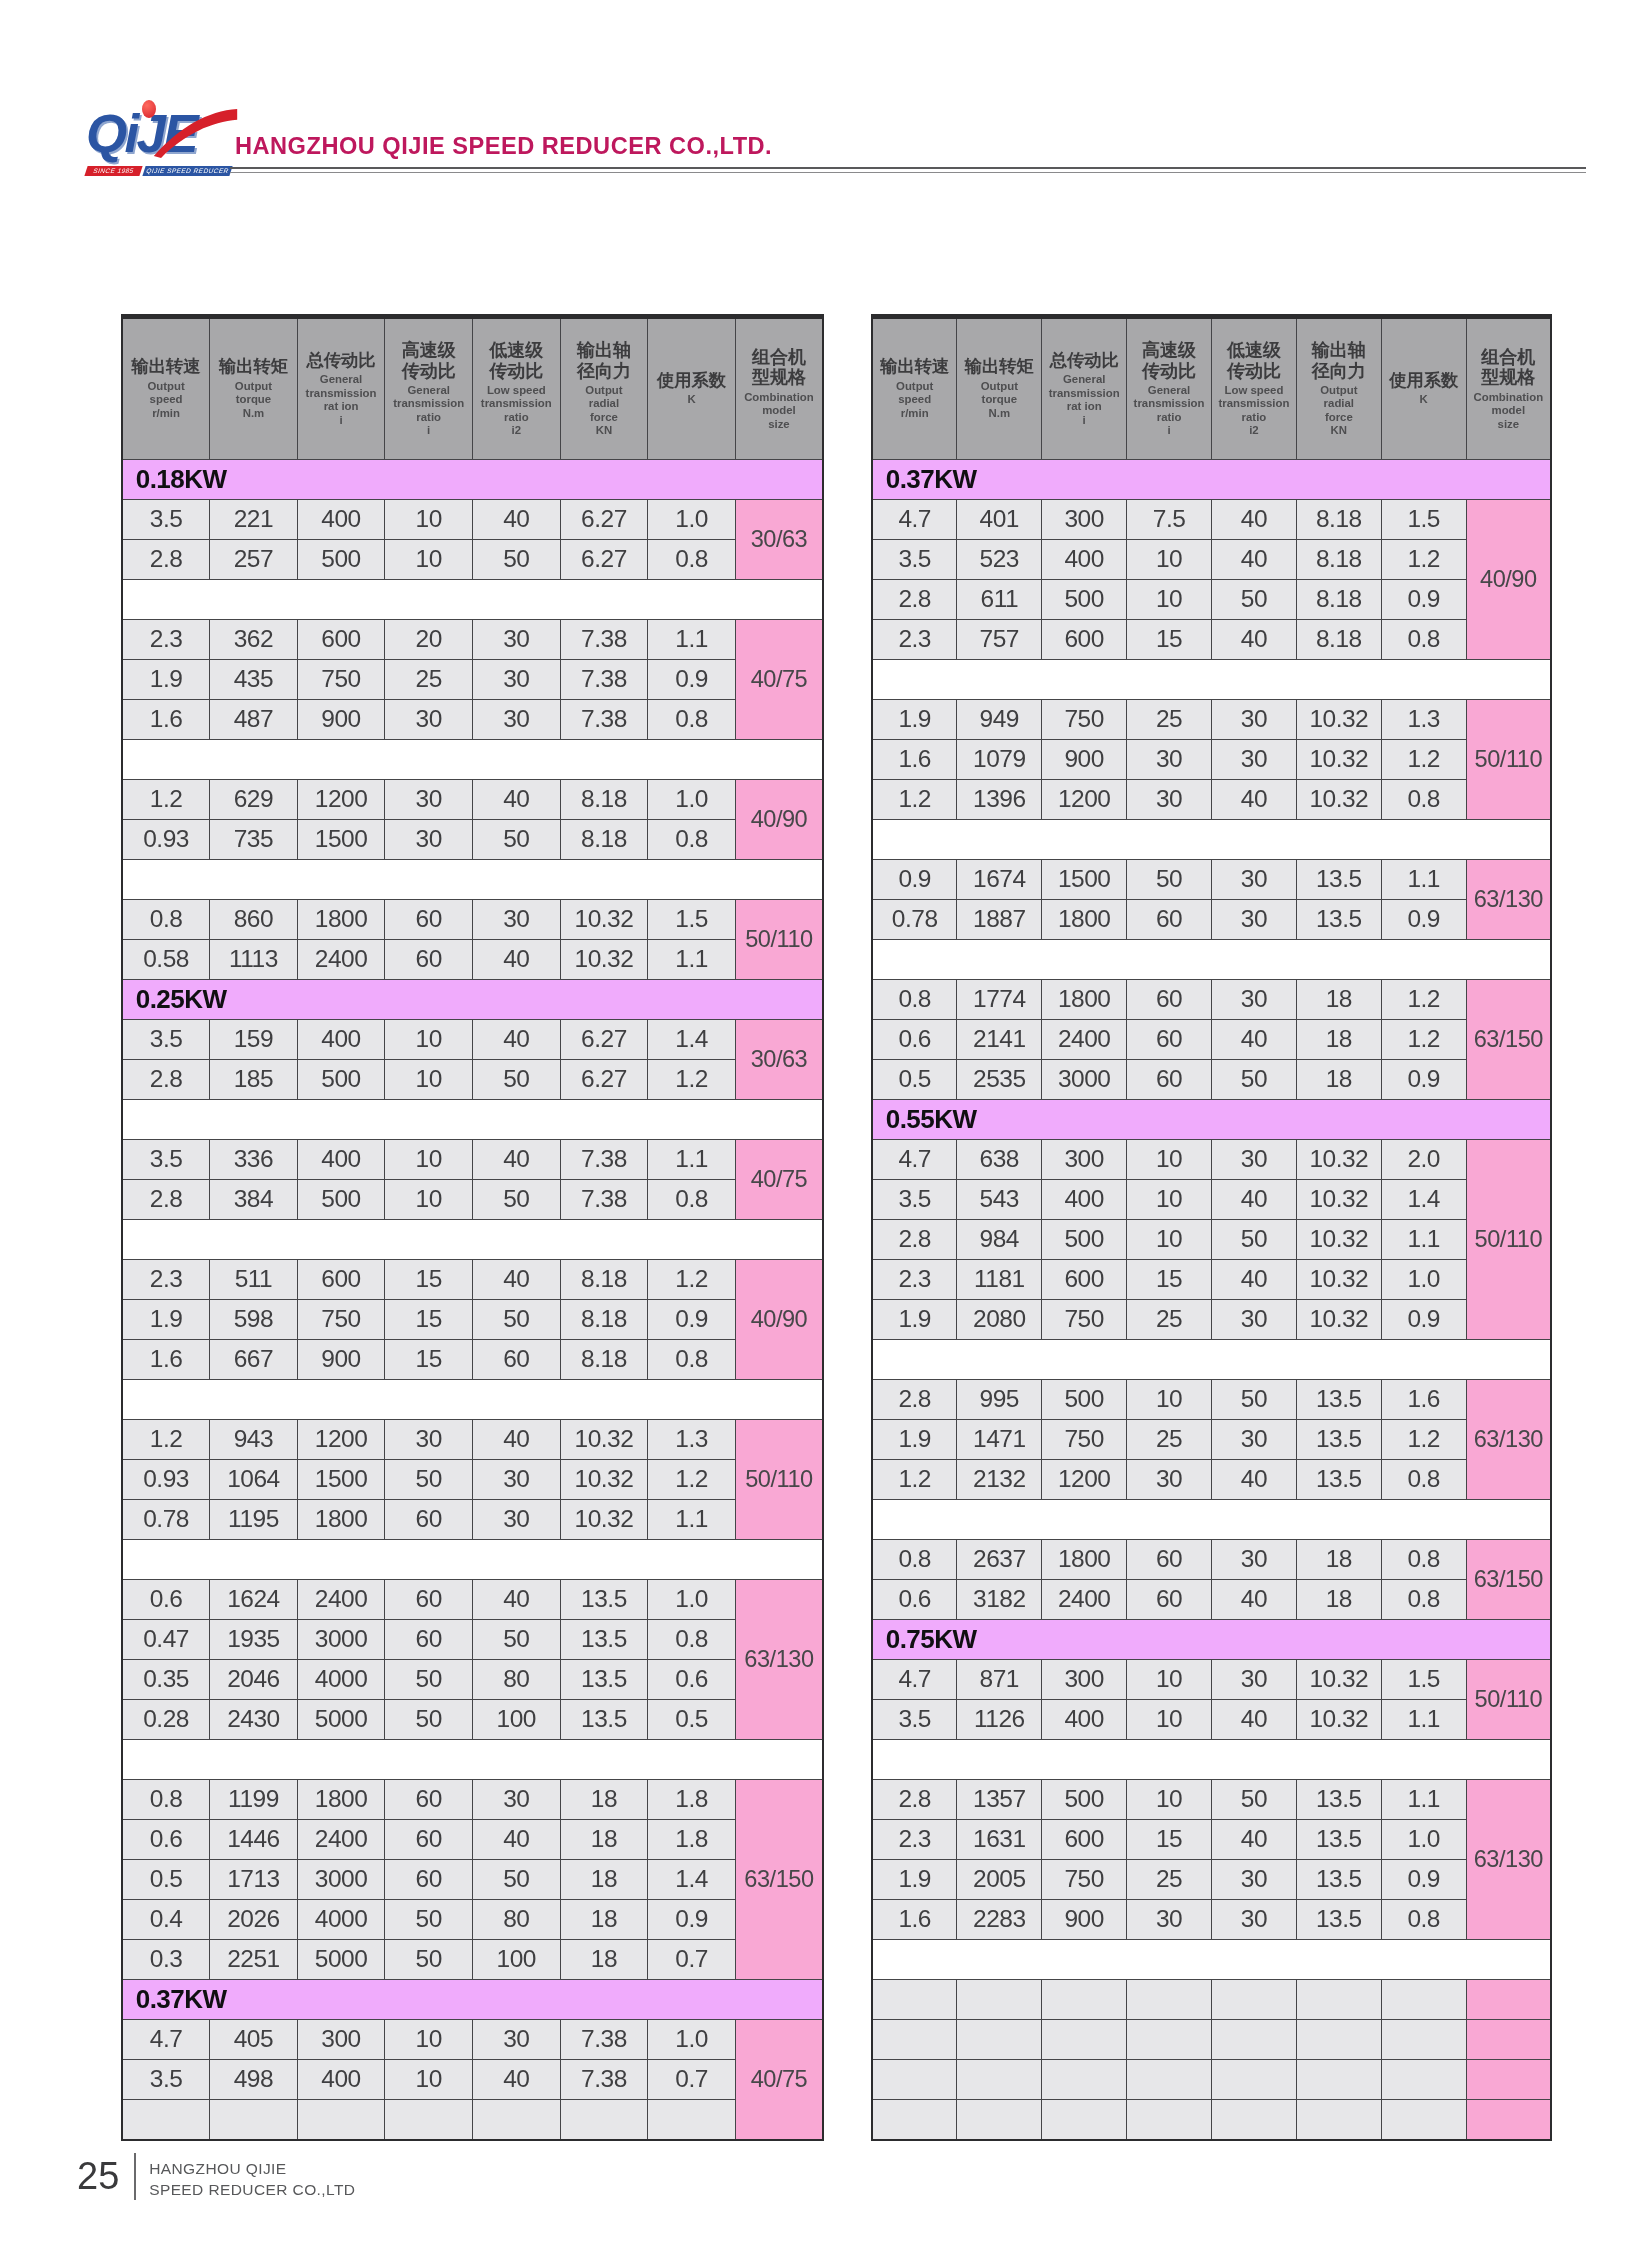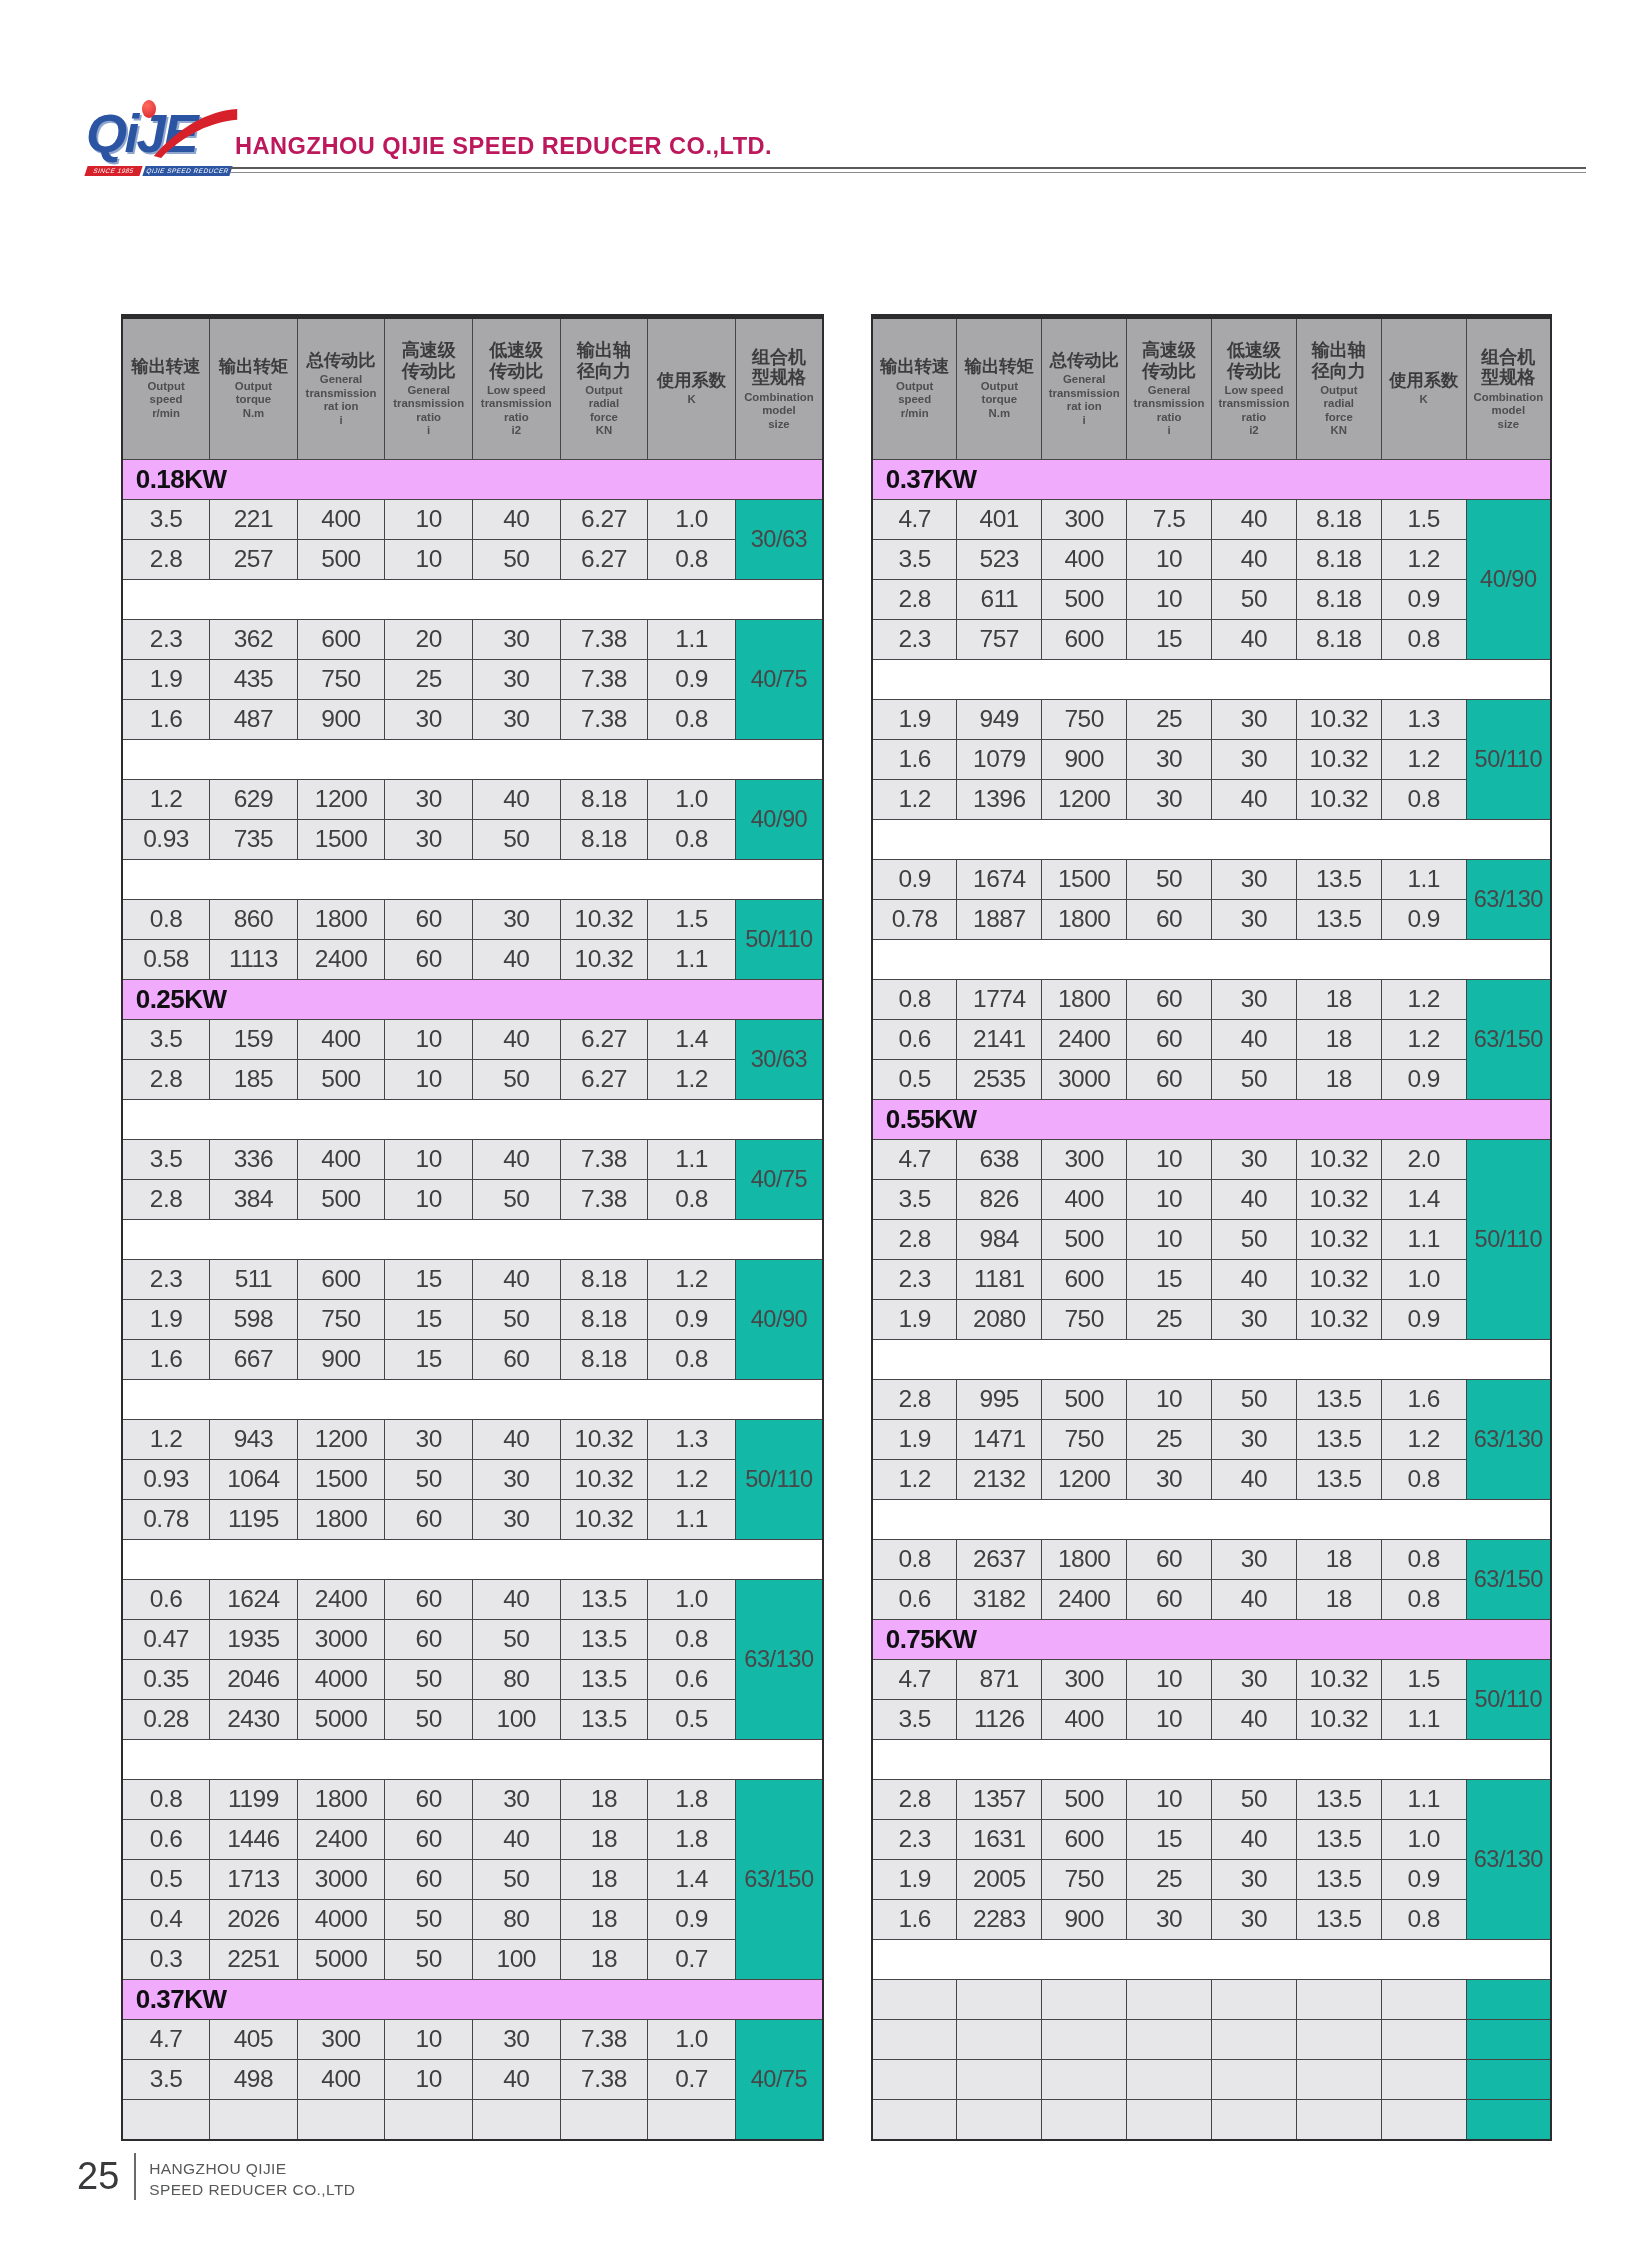--- a/index.html
+++ b/index.html
@@ -30,21 +30,21 @@
   #left-table{left:121px;width:703px;}
   #right-table{left:871px;width:681px;}
 
   table.spec{border-collapse:collapse;table-layout:fixed;width:100%;
              border:2.7px solid #2c2c2e;}
   table.spec th{background:#a8a8aa;border:1.8px solid #454548;border-top:5.5px solid #2c2c2e;
                 height:136px;vertical-align:middle;padding:1.8px 0.9px;text-align:center;}
   table.spec td{border:1.8px solid #454548;height:39px;text-align:center;vertical-align:middle;
                 padding:0;overflow:hidden;}
   td.d{background:#e7e7e9;font-size:24.5px;color:#3f3f41;letter-spacing:-0.5px;}
-  td.combo{background:#14b8a6;font-size:23.6px;color:#474749;letter-spacing:-0.5px;}
+  td.combo{background:#f9a8d4;font-size:23.6px;color:#474749;letter-spacing:-0.5px;}
   tr.power td{background:#f0abfc;text-align:left;padding-left:12.7px;font-weight:bold;
               font-size:26px;color:#101012;letter-spacing:-0.5px;}
   tr.sp td{background:#ffffff;}
   .zh{font-size:17.3px;font-weight:600;color:#3c3c3e;white-space:pre-line;line-height:1.15;}
   .zh.m{font-size:18px;text-align:center;}
   .sub{font-size:11.4px;color:#4e4e50;white-space:pre-line;line-height:1.18;margin-top:2.7px;}
 
   
   .footer{position:absolute;left:77px;top:2153px;display:flex;align-items:flex-start;}
   .page-num{font-size:38px;color:#3a3a3c;line-height:47px;}
@@ -669,21 +669,21 @@
             <td class="d">638</td>
             <td class="d">300</td>
             <td class="d">10</td>
             <td class="d">30</td>
             <td class="d">10.32</td>
             <td class="d">2.0</td>
             <td class="combo" rowspan="5">50/110</td>
           </tr>
           <tr>
             <td class="d">3.5</td>
-            <td class="d">826</td>
+            <td class="d">543</td>
             <td class="d">400</td>
             <td class="d">10</td>
             <td class="d">40</td>
             <td class="d">10.32</td>
             <td class="d">1.4</td>
           </tr>
           <tr>
             <td class="d">2.8</td>
             <td class="d">984</td>
             <td class="d">500</td>

